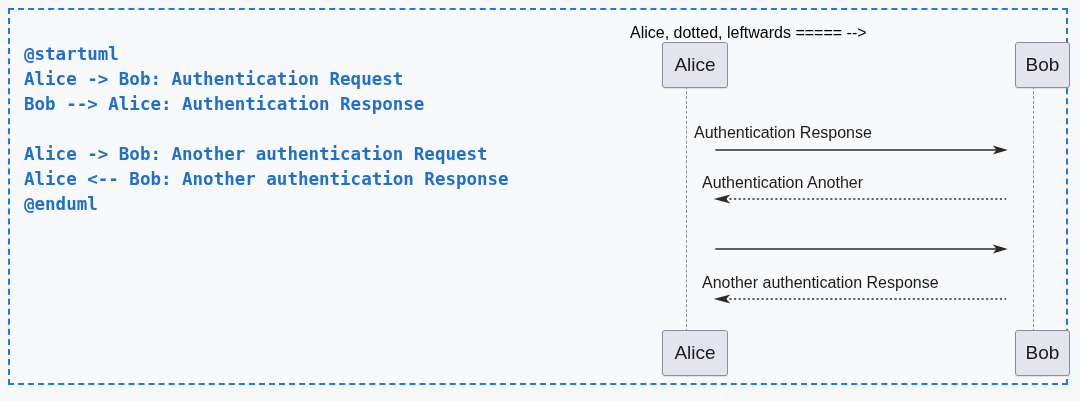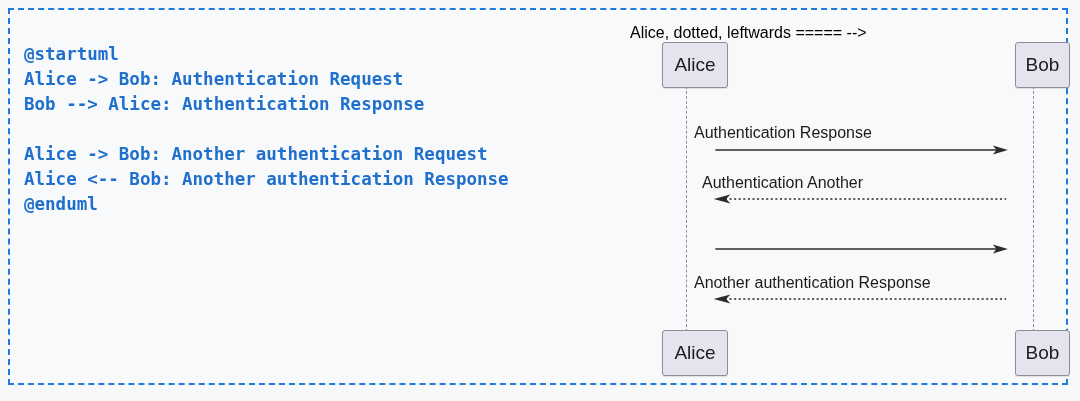--- a/index.html
+++ b/index.html
@@ -130,21 +130,21 @@
         <path d="M2 6 L22 0.5 L17 6 L22 11.5 Z" fill="#2b2b2b"></path>
       </svg>
 
       
       <svg class="msg-arrow" style="left:52px;top:220px;" width="360" height="12" viewBox="0 0 360 12">
         <line x1="4" y1="6" x2="349" y2="6" stroke="#2b2b2b" stroke-width="1.6"></line>
         <path d="M355 6 L337 0.5 L341.5 6 L337 11.5 Z" fill="#2b2b2b"></path>
       </svg>
 
       
-      <div class="msg-label" style="left:64px;top:250px;">Another authentication Response</div>
+      <div class="msg-label" style="left:72px;top:250px;">Another authentication Response</div>
       <svg class="msg-arrow" style="left:52px;top:270px;" width="360" height="12" viewBox="0 0 360 12">
         <line x1="10" y1="6" x2="353" y2="6" stroke="#2b2b2b" stroke-width="1.6" stroke-dasharray="2.5 3"></line>
         <path d="M2 6 L22 0.5 L17 6 L22 11.5 Z" fill="#2b2b2b"></path>
       </svg>
 
     </div>
   </div>
 </div>
 
 </body></html>

